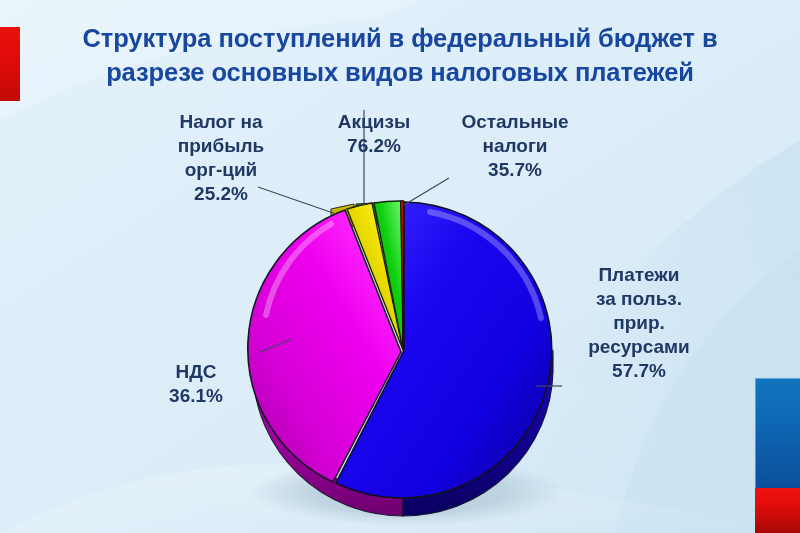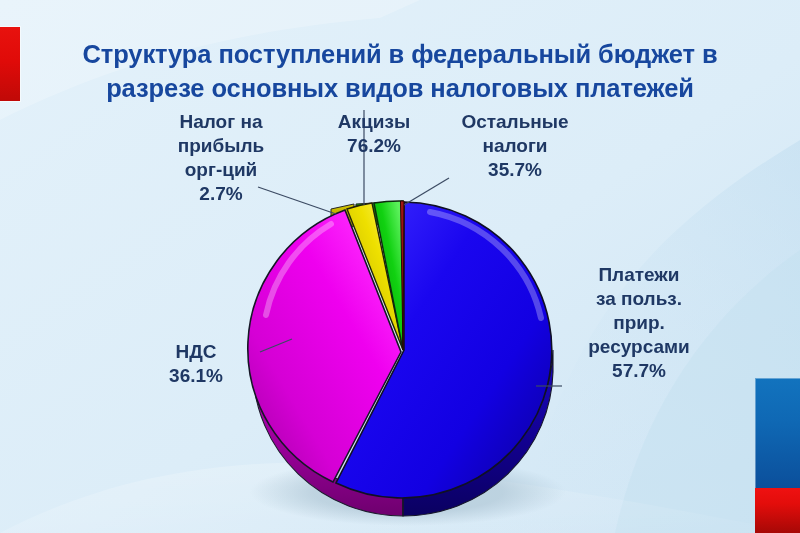--- a/index.html
+++ b/index.html
@@ -53,21 +53,21 @@
     top: 488px;
     width: 45px;
     height: 45px;
     background: linear-gradient(180deg, #ef1111 0%, #e30d0b 35%, #a60806 100%);
   }
 
   
   .title {
     position: absolute;
     left: 40px;
-    top: 38px;
+    top: 22px;
     width: 720px;
     text-align: center;
     color: #17479e;
     font-size: 25.5px;
     font-weight: bold;
     line-height: 1.32;
     letter-spacing: -0.1px;
   }
 
   
@@ -85,21 +85,21 @@
     color: #1f3864;
     font-size: 19px;
     font-weight: bold;
     line-height: 1.26;
     text-align: center;
     white-space: pre-line;
   }
   .lbl-profit   { left: 146px; top: 110px;  width: 150px; }
   .lbl-excise   { left: 318px; top: 110px;  width: 112px; }
   .lbl-other    { left: 440px; top: 110px;  width: 150px; }
-  .lbl-vat      { left: 130px; top: 340px;  width: 132px; }
+  .lbl-vat      { left: 130px; top: 360px;  width: 132px; }
   .lbl-resource { left: 564px; top: 263px;  width: 150px; }
 </style>
 </head>
 <body>
 
 <div id="slide">
 
   <svg class="bg-layer" viewBox="0 0 800 533" preserveAspectRatio="none" aria-hidden="true">
     <defs>
       <linearGradient id="bgGrad" x1="0" y1="0" x2="1" y2="1">
@@ -216,21 +216,21 @@
       <path d="M 364,110 L 364,205"></path>
       <path d="M 449,178 L 404,205"></path>
       <path d="M 260,352 L 292,339"></path>
       <path d="M 562,386 L 536,386"></path>
     </g>
   </svg>
 
   <div class="pie-label lbl-profit">Налог на
 прибыль
 орг-ций
-2.7%</div>
+25.2%</div>
 
   <div class="pie-label lbl-excise">Акцизы
 76.2%</div>
 
   <div class="pie-label lbl-other">Остальные
 налоги
 35.7%</div>
 
   <div class="pie-label lbl-vat">НДС
 36.1%</div>

